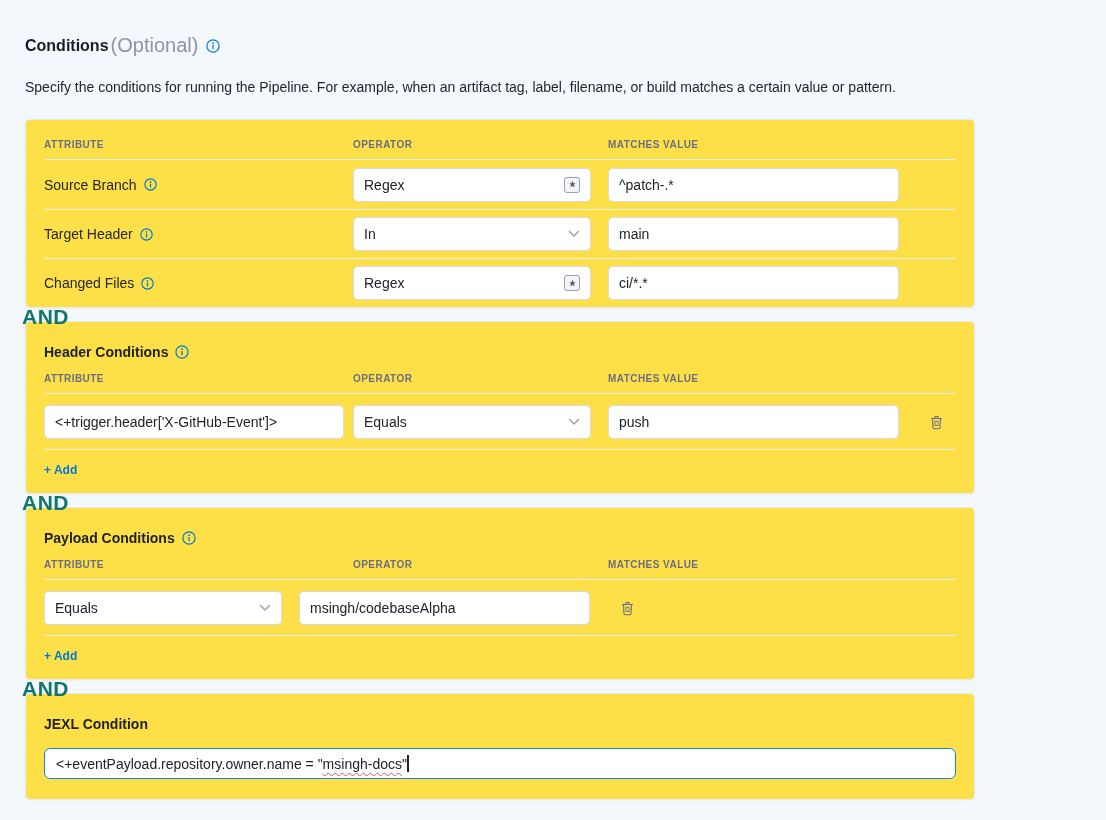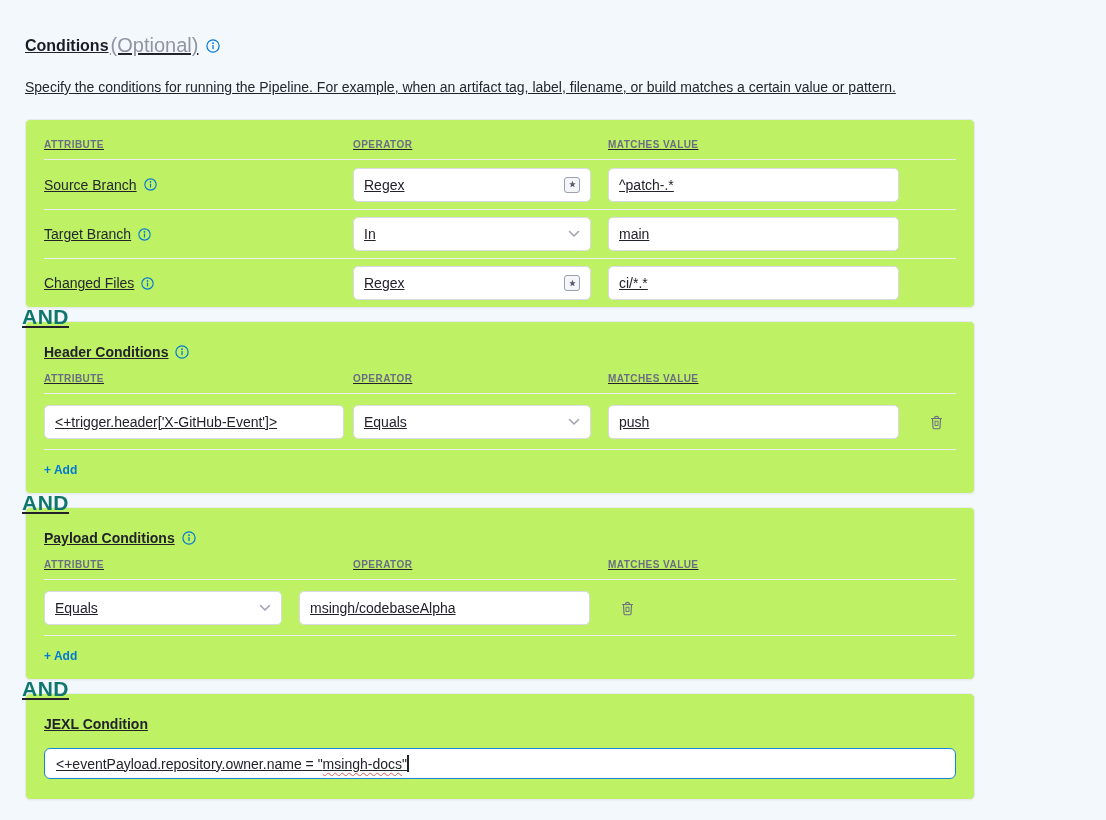--- a/index.html
+++ b/index.html
@@ -3,32 +3,32 @@
 <meta charset="utf-8">
 <style>
   * { margin:0; padding:0; box-sizing:border-box; }
   html,body { width:1106px; height:820px; }
   body {
     font-family:"Liberation Sans","DejaVu Sans",sans-serif;
     background:#f2f8fb;
     color:#22222a;
     overflow:hidden;
   }
-  .page { position:relative; width:1106px; height:820px; padding:34px 4px 0 25px;text-decoration:underline; }
+  .page { position:relative; width:1106px; height:820px; padding:34px 4px 0 25px; }
 
   
   .heading-row { display:flex; align-items:center; gap:2px; }
   .h-title { font-size:16px; font-weight:700; color:#1b1b28; }
   .h-optional { font-size:20px; color:#9293a5; }
   .heading-row .info { margin-left:6px; }
   .description { margin-top:22px; font-size:14px; color:#22272f; width:940px; }
 
   
   .card {
-    width:950px; background:#bef264;
+    width:950px; background:#fde047;
     border:1px solid #e8eaf1; border-radius:5px;
     box-shadow:0 1px 2px rgba(40,41,61,0.04);
     padding:0 18px;
     position:relative;
   }
   .card-1 { margin-top:24px; }
   .card-title-row { display:flex; align-items:center; gap:7px; padding-top:22px;text-align:right; }
   .card-title { font-size:14px; font-weight:700; color:#22222a; }
 
   
@@ -147,21 +147,21 @@
           <svg width="9" height="9" viewBox="0 0 10 10">
               <path d="M5 0.5 L6.2 3.4 L9 3.4 L6.8 5.4 L7.6 8.6 L5 6.8 L2.4 8.6 L3.2 5.4 L1 3.4 L3.8 3.4 Z" fill="#5a5c6e" transform="scale(0.9) translate(0.5,0.5)"></path>
             </svg>
         </span>
       </div>
       <input class="tinput" value="^patch-.*" style="">
     </div>
 
     <div class="trow">
       <div class="col-label attr-label">
-        <span>Target Branch</span>
+        <span>Target Header</span>
         <span>
           <svg width="13" height="13" viewBox="0 0 14 14">
               <circle cx="7" cy="7" r="6.1" fill="none" stroke="#0278d5" stroke-width="1.2"></circle>
               <circle cx="7" cy="4.2" r="0.9" fill="#0278d5"></circle>
               <rect x="6.35" y="6" width="1.3" height="4.2" rx="0.6" fill="#0278d5"></rect>
             </svg>
         </span>
       </div>
       <div class="select col-op">
         <span>In</span>

